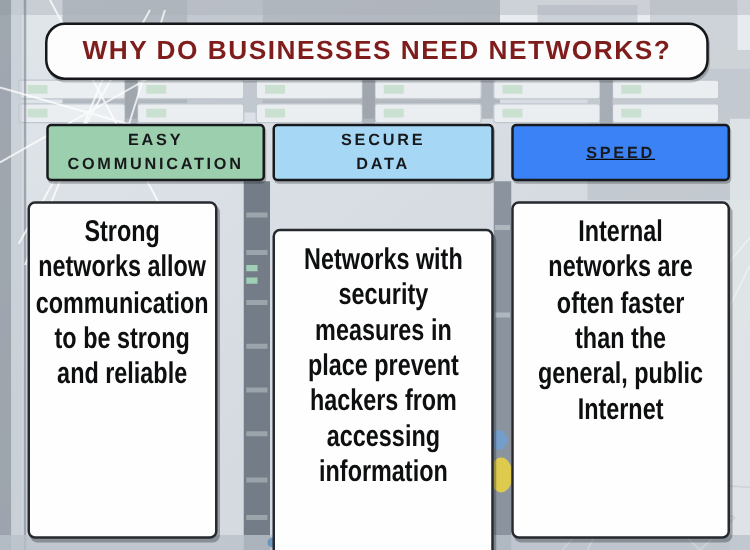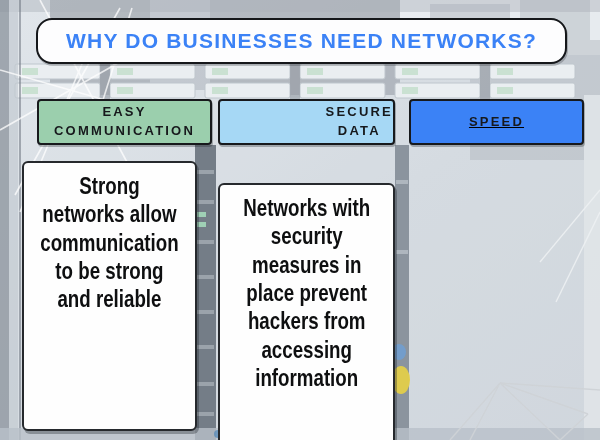--- a/index.html
+++ b/index.html
@@ -11,45 +11,45 @@
   #bg-svg{position:absolute;inset:0;}
   .box{position:absolute;box-sizing:border-box;}
   
   #title-banner{
     left:36px;top:18px;width:531px;height:46px;
     background:#fdfdfe;border:2.5px solid #15171a;border-radius:16px;
     display:flex;align-items:center;justify-content:center;
     box-shadow:1px 2px 0 rgba(30,35,40,.25);
   }
   #title-banner .t{
-    font-size:21px;font-weight:bold;letter-spacing:1.2px;color:#3b82f6;
+    font-size:21px;font-weight:bold;letter-spacing:1.2px;color:#7f1d1d;
     white-space:nowrap;
   }
   
   .hdr{
     top:99px;height:46px;
     border:2px solid #17191c;border-radius:4px;
     display:flex;align-items:center;justify-content:center;text-align:center;
     box-shadow:1px 2px 0 rgba(30,35,40,.3);
   }
   .hdr .t{
     font-size:13px;font-weight:bold;letter-spacing:2.2px;line-height:1.45;
     color:#17191c;white-space:pre-line;
   }
   #hdr-1{left:22px;width:175px;}
-  #hdr-2{left:218px;width:177px;justify-content:flex-end;}
+  #hdr-2{left:218px;width:177px;}
   #hdr-3{left:409px;width:175px;}
   
   .card{
     top:161px;height:270px;background:#fefefe;
     border:2px solid #26292d;border-radius:6px;
     box-shadow:2px 3px 0 rgba(35,40,46,.35);
     overflow:hidden;
   }
-  #card-1{left:22px;width:175px;}
+  #card-1{left:22px;width:152px;}
   #card-2{left:218px;width:177px;margin-top:22px;}
   #card-3{left:409px;width:175px;}
   .card .t{
     position:relative;width:128%;margin-left:-14%;margin-top:9px;
     transform:scaleX(0.78);transform-origin:50% 0;
     font-size:24px;font-weight:bold;line-height:1.18;text-align:center;
     color:#0e0f10;white-space:pre-line;
   }
 </style>
 </head>
@@ -190,14 +190,22 @@
   </div>
   <div class="box card" id="card-2">
     <div class="t">Networks with
 security
 measures in
 place prevent
 hackers from
 accessing
 information</div>
   </div>
+  <div class="box card" id="card-3">
+    <div class="t">Internal
+networks are
+often faster
+than the
+general, public
+Internet</div>
+  </div>
 
 </div>
 
 </body></html>

